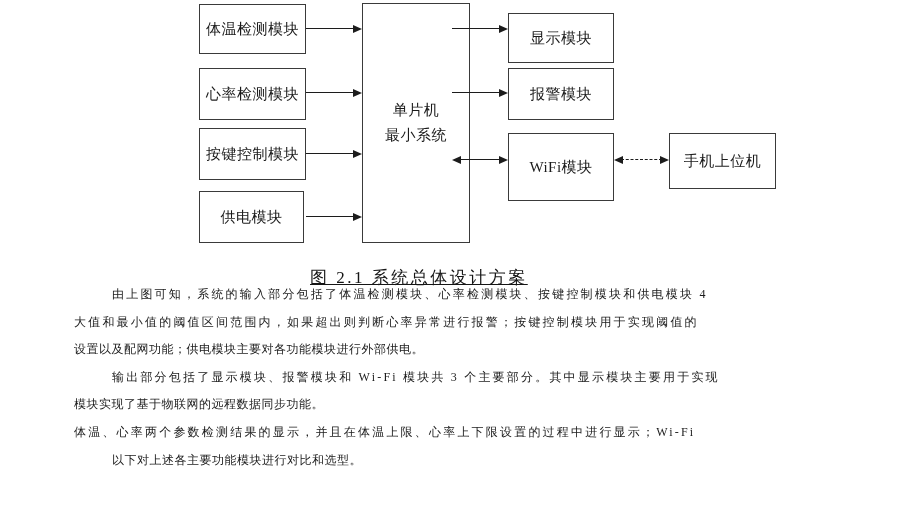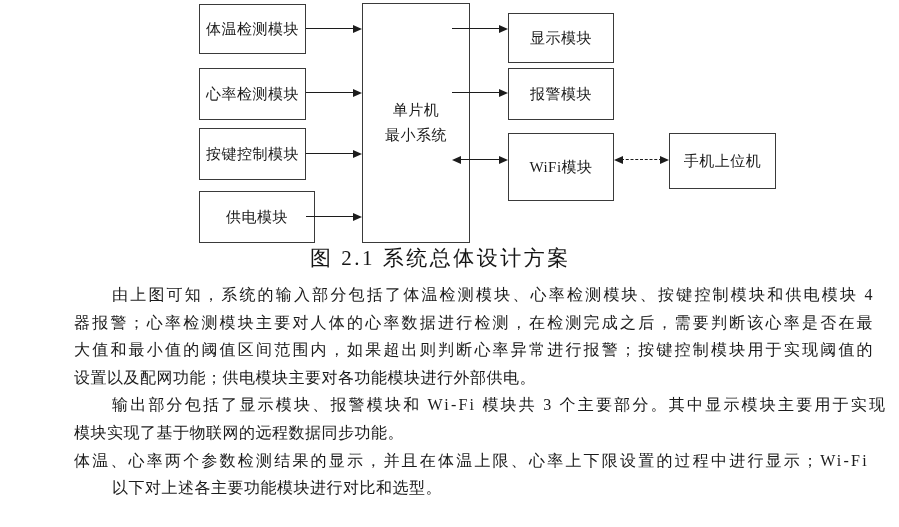--- a/index.html
+++ b/index.html
@@ -19,27 +19,27 @@
   .shaft{position:absolute;left:0;right:7px;top:50%;margin-top:-1px;border-top:1.6px solid #1c1c1c;}
   .arrow.both .shaft{left:7px;}
   .arrow.dashed .shaft{border-top-style:dashed;}
   .ah-r{position:absolute;right:0;top:50%;transform:translateY(-50%);
     width:0;height:0;border-top:4.5px solid transparent;border-bottom:4.5px solid transparent;
     border-left:9px solid #1c1c1c;}
   .ah-l{position:absolute;left:0;top:50%;transform:translateY(-50%);
     width:0;height:0;border-top:4.5px solid transparent;border-bottom:4.5px solid transparent;
     border-right:9px solid #1c1c1c;}
   .caption{
-    position:absolute;left:310px;top:244px;font-size:21px;letter-spacing:2.5px;
-    color:#151515;white-space:nowrap;
+    position:absolute;left:310px;top:266px;font-size:17px;letter-spacing:2.5px;
+    color:#151515;white-space:nowrap;text-decoration:underline;
   }
   
   .bodytext{position:absolute;left:0;top:281px;width:899px;}
   .tline{
-    padding-left:74px;height:27.6px;line-height:27.6px;font-size:16px;
+    padding-left:74px;height:27.6px;line-height:27.6px;font-size:12px;
     white-space:nowrap;color:#1b1b1b;
   }
   .tline.indent{text-indent:38px;}
   .tline.just{letter-spacing:2.2px;}
   .tline.plain{letter-spacing:0.5px;}
 </style>
 </head>
 <body>
 
 <div class="page">
@@ -48,21 +48,21 @@
 
     <div class="box" style="left:199px;top:4px;width:107px;height:50px">
       <span>体温检测模块</span>
     </div>
     <div class="box" style="left:199px;top:68px;width:107px;height:52px">
       <span>心率检测模块</span>
     </div>
     <div class="box" style="left:199px;top:128px;width:107px;height:52px">
       <span>按键控制模块</span>
     </div>
-    <div class="box" style="left:199px;top:191px;width:116px;height:52px">
+    <div class="box" style="left:199px;top:191px;width:105px;height:52px">
       <span>供电模块</span>
     </div>
 
     <div class="box" style="left:362px;top:3px;width:108px;height:240px">
       <div class="mcu-text">
         <div>单片机</div>
         <div>最小系统</div>
       </div>
     </div>
 
@@ -115,21 +115,20 @@
       <div class="shaft"></div>
       <div class="ah-l"></div>
       <div class="ah-r"></div>
     </div>
 
     <div class="caption">图 2.1 系统总体设计方案</div>
   </div>
 
   <div class="bodytext">
     <div class="tline indent just">由上图可知，系统的输入部分包括了体温检测模块、心率检测模块、按键控制模块和供电模块 4</div>
-    <div class="tline just">器报警；心率检测模块主要对人体的心率数据进行检测，在检测完成之后，需要判断该心率是否在最</div>
     <div class="tline just">大值和最小值的阈值区间范围内，如果超出则判断心率异常进行报警；按键控制模块用于实现阈值的</div>
     <div class="tline plain">设置以及配网功能；供电模块主要对各功能模块进行外部供电。</div>
     <div class="tline indent just">输出部分包括了显示模块、报警模块和 Wi-Fi 模块共 3 个主要部分。其中显示模块主要用于实现</div>
     <div class="tline plain">模块实现了基于物联网的远程数据同步功能。</div>
     <div class="tline just">体温、心率两个参数检测结果的显示，并且在体温上限、心率上下限设置的过程中进行显示；Wi-Fi</div>
     <div class="tline indent plain">以下对上述各主要功能模块进行对比和选型。</div>
   </div>
 
 </div>
 

